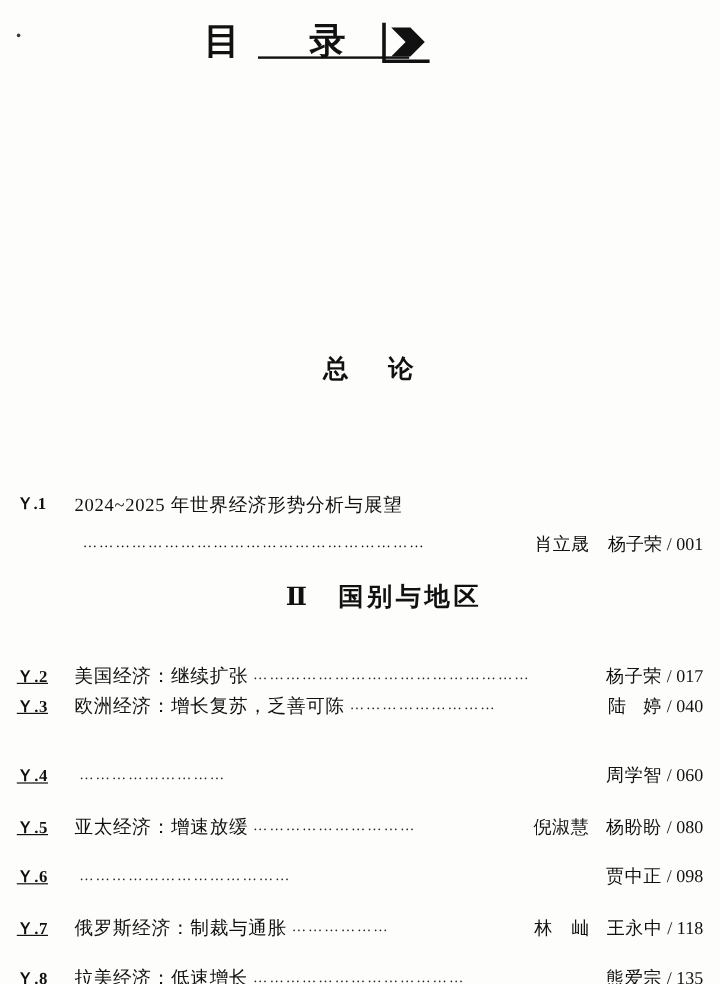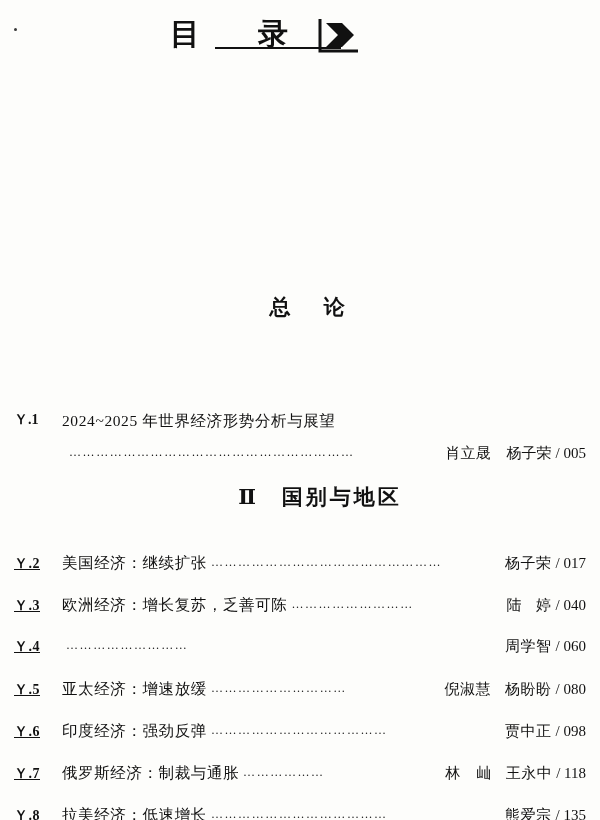--- a/index.html
+++ b/index.html
@@ -203,37 +203,37 @@
 
   <div class="entry-first">
     <div class="line1">
       <span class="num">Ｙ.1</span>
       <span class="txt">2024~2025 年世界经济形势分析与展望</span>
     </div>
     <div class="line2">
       <span class="leader">………………………………………………………</span>
       <span class="author">肖立晟</span>
       <span class="author" style="margin-left:16px">杨子荣</span>
-      <span class="page-no">/ 005</span>
+      <span class="page-no">/ 001</span>
     </div>
   </div>
 
   <div class="section-head sec-guobie">
     <span class="roman">Ⅱ</span><span>国别与地区</span>
   </div>
 
   <div class="entry" style="top:553px">
     <span class="num">Ｙ.2</span>
     <span class="txt">美国经济：继续扩张</span>
     <span class="leader">……………………………………………</span>
     <span class="author">杨子荣</span>
     <span class="page-no">/ 017</span>
   </div>
 
-  <div class="entry" style="top:595px">
+  <div class="entry" style="top:578px">
     <span class="num">Ｙ.3</span>
     <span class="txt">欧洲经济：增长复苏，乏善可陈</span>
     <span class="leader">………………………</span>
     <span class="author">陆</span>
     <span class="author" style="margin-left:14px">婷</span>
     <span class="page-no">/ 040</span>
   </div>
 
   <div class="entry" style="top:637px">
     <span class="num">Ｙ.4</span>
@@ -246,21 +246,20 @@
     <span class="num">Ｙ.5</span>
     <span class="txt">亚太经济：增速放缓</span>
     <span class="leader">…………………………</span>
     <span class="author">倪淑慧</span>
     <span class="author" style="margin-left:14px">杨盼盼</span>
     <span class="page-no">/ 080</span>
   </div>
 
   <div class="entry" style="top:721px">
     <span class="num">Ｙ.6</span>
-    <span class="txt">印度经济：强劲反弹</span>
     <span class="leader">…………………………………</span>
     <span class="author">贾中正</span>
     <span class="page-no">/ 098</span>
   </div>
 
   <div class="entry" style="top:763px">
     <span class="num">Ｙ.7</span>
     <span class="txt">俄罗斯经济：制裁与通胀</span>
     <span class="leader">………………</span>
     <span class="author">林　屾</span>

